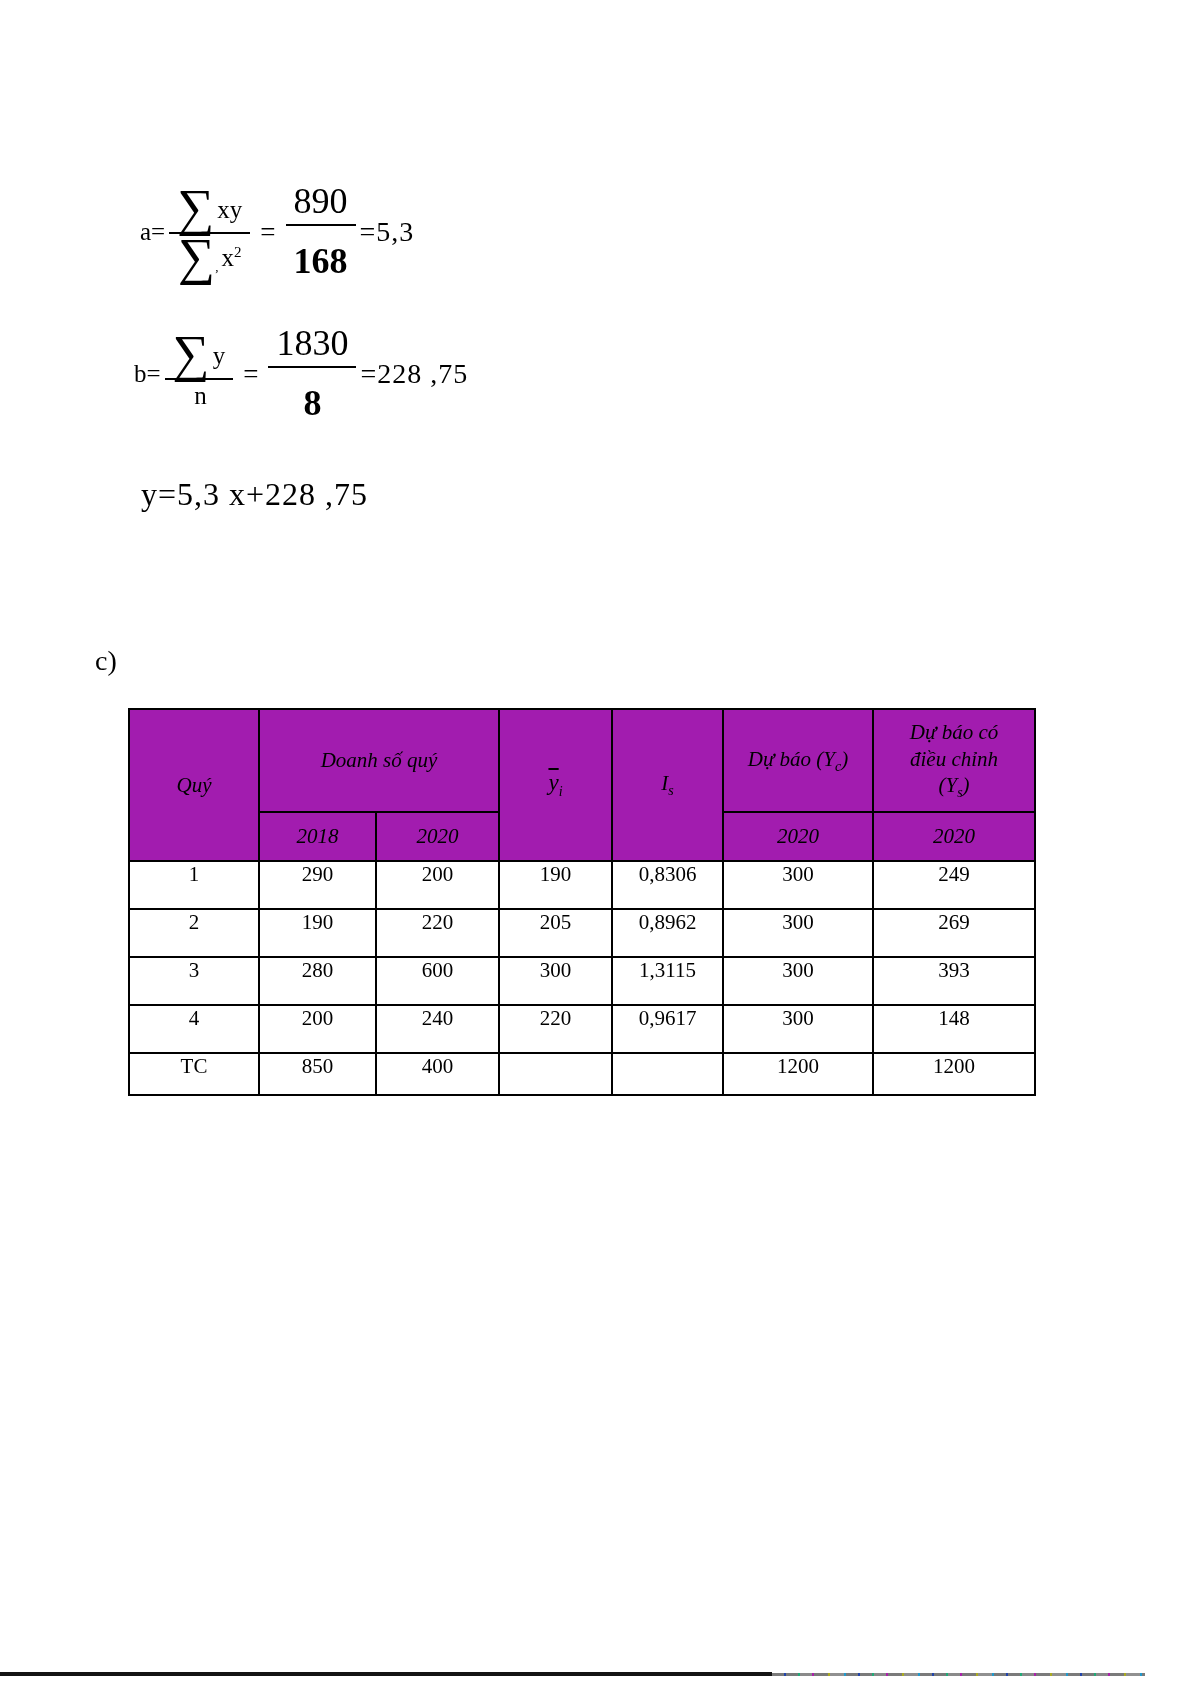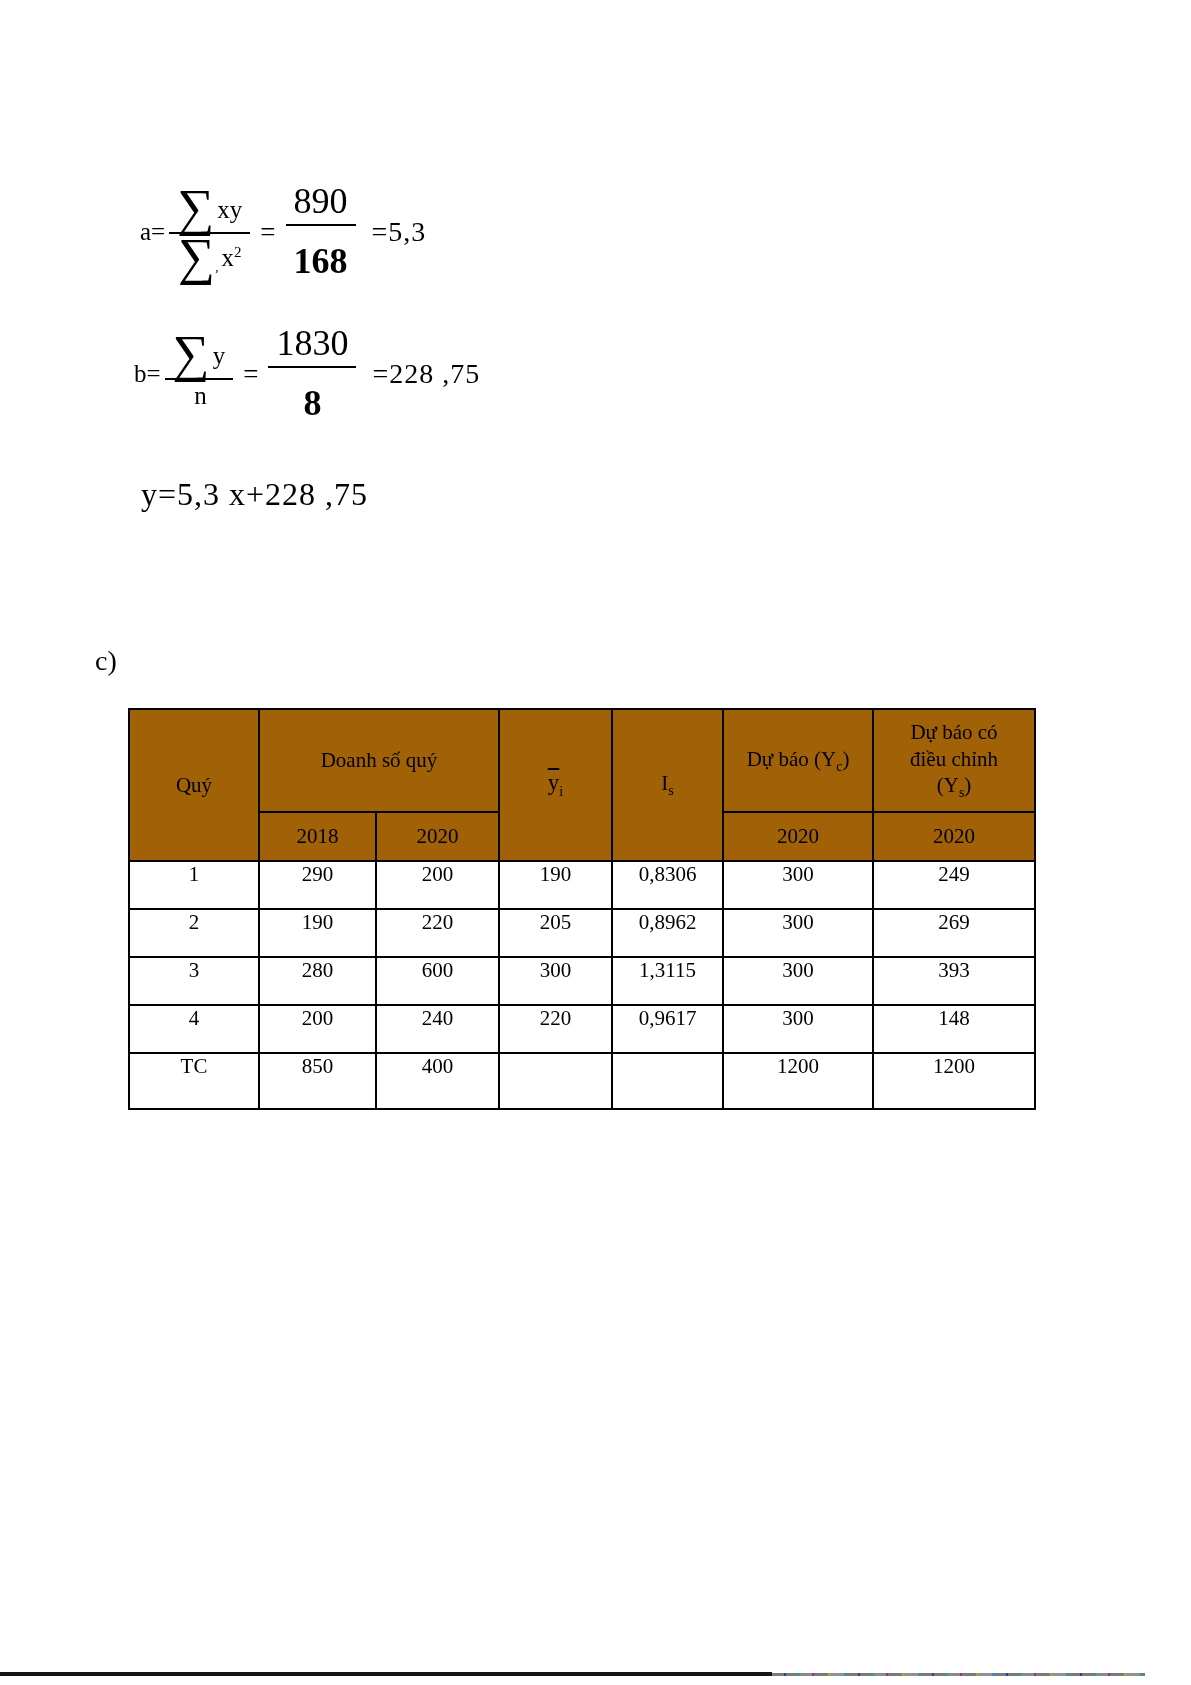--- a/index.html
+++ b/index.html
@@ -5,45 +5,45 @@
   html,body{margin:0;padding:0;}
   body{
     width:1191px;height:1685px;position:relative;background:#ffffff;
     font-family:"Liberation Serif","DejaVu Serif",serif;color:#000;
     overflow:hidden;
   }
   
   .formula{position:absolute;display:flex;align-items:center;}
   .f-label{font-size:25px;}
   .f-eq{font-size:27px;margin:0 6px;}
-  .f-result{font-size:28px;margin-left:12px;letter-spacing:1px;}
+  .f-result{font-size:28px;margin-left:0;letter-spacing:1px;}
   .frac{display:inline-flex;flex-direction:column;align-items:stretch;text-align:center;margin:0 4px;}
   .frac .num{display:flex;align-items:flex-end;justify-content:center;border-bottom:2px solid #000;padding:0 8px 3px;}
   .frac .den{display:flex;align-items:flex-end;justify-content:center;padding:2px 4px 0;}
   .sigma{font-size:52px;line-height:0.8;}
   .sig-arg{font-size:25px;padding-bottom:5px;padding-left:3px;}
   .den-mark{font-size:13px;align-self:flex-end;padding-bottom:2px;}
   .exp{font-size:15px;}
   .num-frac .num,.num-frac .den{font-size:36px;display:block;padding:0 8px 2px;}
   .num-frac .den{padding-top:14px;font-weight:bold;}
   .formula-a{left:140px;top:180px;}
   .formula-b{left:134px;top:322px;}
   .trend-line{position:absolute;left:141px;top:476px;font-size:32px;letter-spacing:1px;}
   .section-label{position:absolute;left:95px;top:645px;font-size:28px;}
   
   .table-wrap{position:absolute;left:128px;top:708px;}
   table.data-table{border-collapse:collapse;table-layout:fixed;width:906px;}
   table.data-table td{border:2px solid #000;text-align:center;font-size:21px;
     padding:0;overflow:hidden;}
-  td.hdr{background:#a16207;vertical-align:middle;line-height:1.25;}
+  td.hdr{background:#a21caf;vertical-align:middle;line-height:1.25;font-style:italic;}
   td.body-cell{background:#fff;vertical-align:top;padding-top:5px;}
   .r-main{height:103px;}
   .r-years{height:49px;}
   .r-data{height:48px;}
-  .r-tc{height:56px;font-family:Liberation Serif, serif;}
+  .r-tc{height:42px;font-family:Liberation Serif, serif;}
   sub{font-size:14px;}
   .ov{text-decoration:overline;}
   .ybar-wrap{font-size:23px;}
   
   .bottom-bar{position:absolute;left:0;top:1671px;width:1150px;height:6px;}
   .bar-black{position:absolute;left:0;top:1px;width:772px;height:4px;background:#141414;}
   .bar-speckle{position:absolute;left:772px;top:2px;width:373px;height:3px;
     background:repeating-linear-gradient(90deg,
       #7a7a7a 0 12px,#2244aa 12px 14px,#7a7a7a 14px 26px,#22aa77 26px 28px,
       #8a8a8a 28px 40px,#aa22aa 40px 42px,#7a7a7a 42px 56px,#aaaa22 56px 58px,

